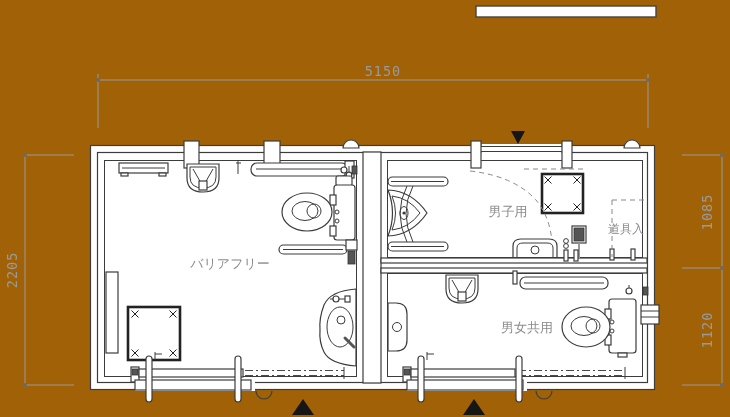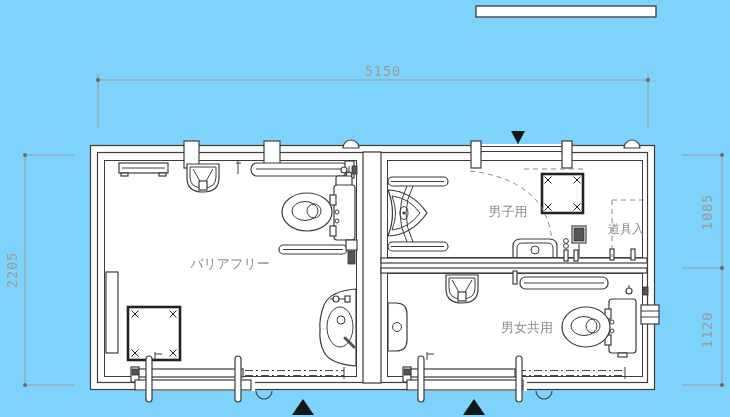--- a/index.html
+++ b/index.html
@@ -1,16 +1,16 @@
 <!DOCTYPE html>
 <html><head>
 <meta charset="utf-8">
 <style>
   html,body{margin:0;padding:0;background:#fff;}
-  .stage{position:relative;width:730px;height:417px;background:#7dd3fc;overflow:hidden;
+  .stage{position:relative;width:730px;height:417px;background:#a16207;overflow:hidden;
          font-family:"DejaVu Sans",sans-serif;}
   svg{position:absolute;left:0;top:0;}
   .ln  {stroke:#3c3c3c;fill:none;stroke-width:1.2;}
   .wh  {fill:#ffffff;stroke:#3c3c3c;stroke-width:1.2;}
   .thn {stroke:#3c3c3c;fill:none;stroke-width:1;}
   .thk {fill:#ffffff;stroke:#222222;stroke-width:2.6;}
   .drk {fill:#555555;stroke:#333333;stroke-width:0.8;}
   .dim {stroke:#9a9a9a;fill:none;stroke-width:1;}
   .dimdot{fill:#6a6a6a;}
   .dimtxt{font-family:"DejaVu Sans Mono","DejaVu Sans",monospace;font-size:13.5px;fill:#9a9a9a;letter-spacing:1px;}

